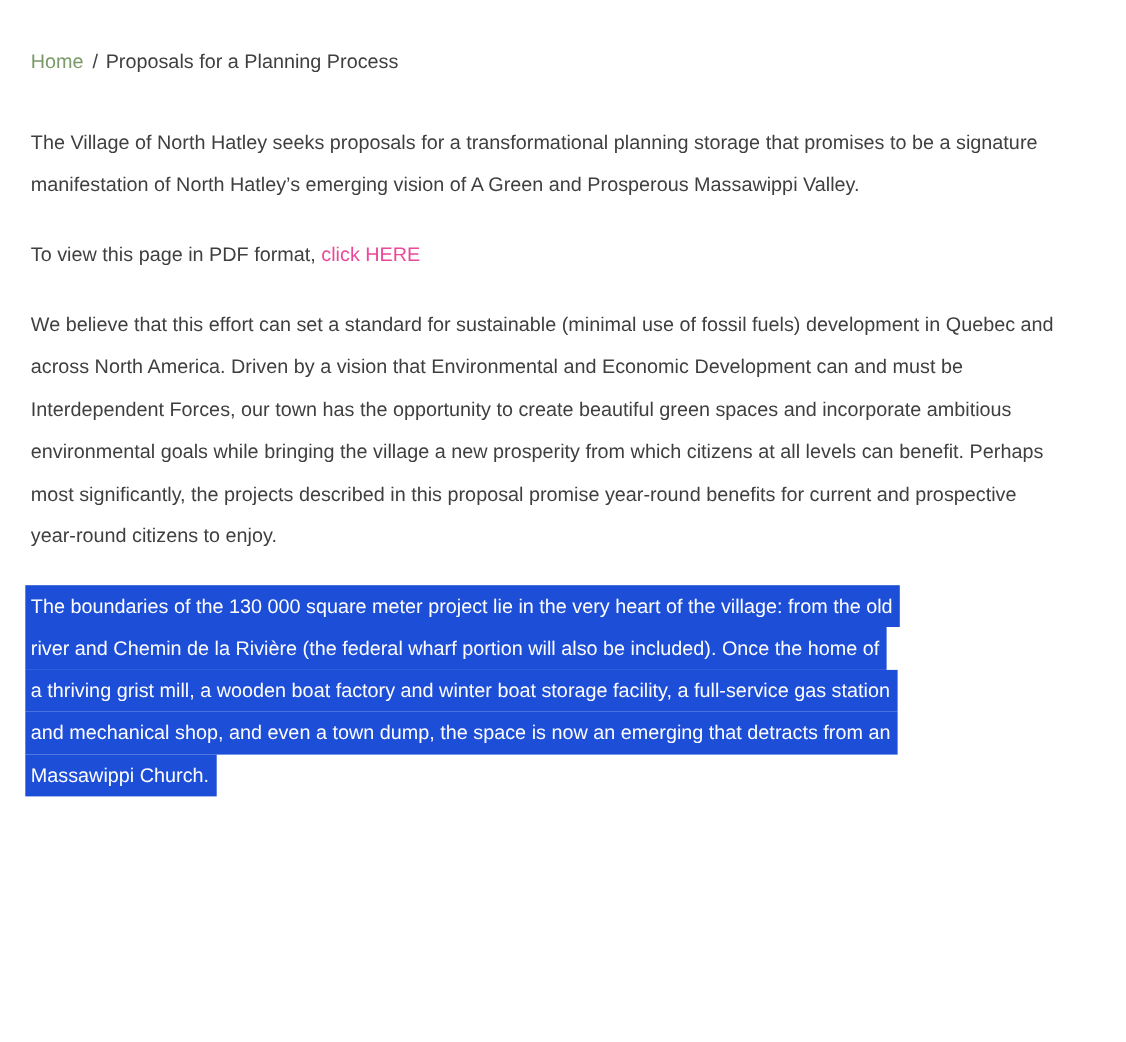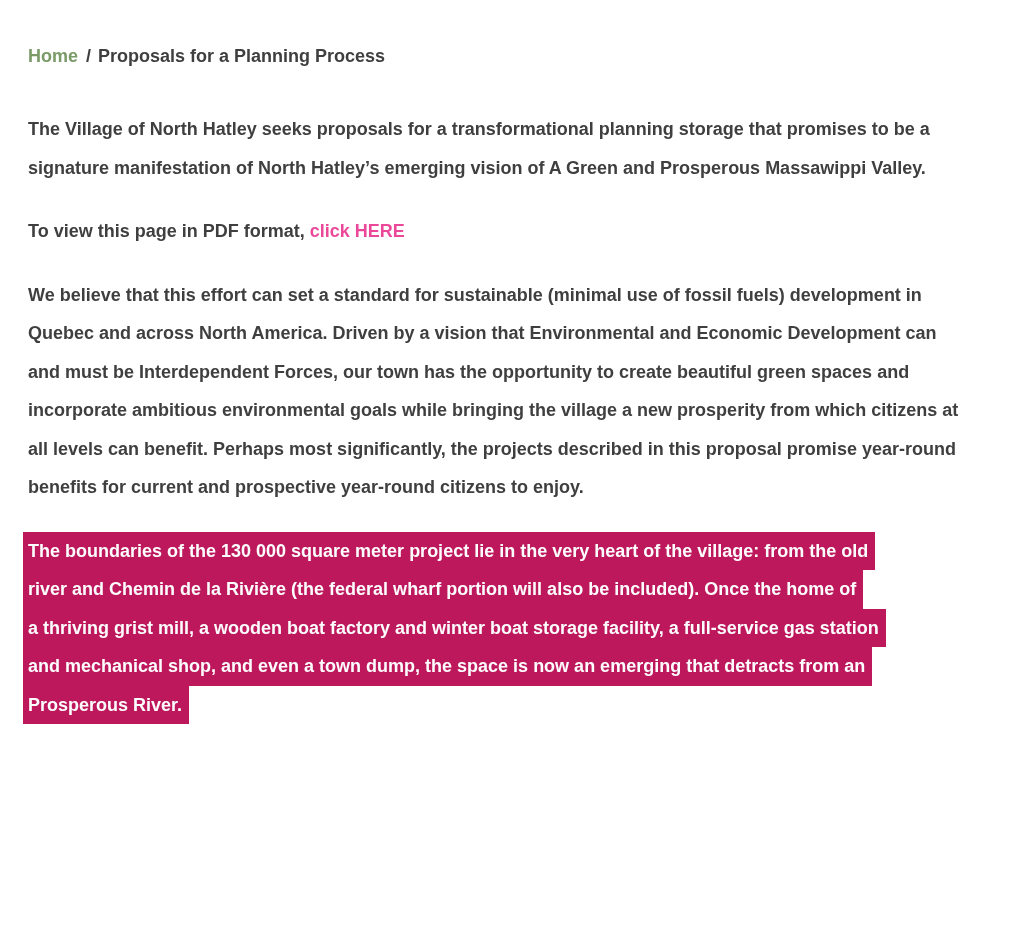--- a/index.html
+++ b/index.html
@@ -1,15 +1,15 @@
 <!DOCTYPE html>
 <html><head>
 <meta charset="utf-8">
 <style>
-  * { margin: 0; padding: 0; box-sizing: border-box; font-weight: bold; }
+  * { margin: 0; padding: 0; box-sizing: border-box; }
   html, body {
     background: #ffffff;
     width: 1024px;
     font-family: "Liberation Sans", "DejaVu Sans", sans-serif;
   }
   .page {
     width: 1024px;
     height: 947px;
     background: #ffffff;
     overflow: hidden;
@@ -56,21 +56,21 @@
     height: 38.5px;
   }
   .hl-line > span {
     display: inline-block;
     white-space: pre;
     font-size: 18px;
     line-height: 38.5px;
     height: 38.5px;
     padding-left: 5px;
     padding-right: 7px;
-    background: #be185d;
+    background: #1d4ed8;
     color: #fdfdfd;
   }
 </style>
 </head>
 <body>
 
 <div class="page">
   <div class="content">
 
     <nav class="breadcrumb">
@@ -91,18 +91,18 @@
       <div class="hl-line">
           <span>river and Chemin de la Rivière (the federal wharf portion will also be included). Once the home of</span>
         </div>
       <div class="hl-line">
           <span>a thriving grist mill, a wooden boat factory and winter boat storage facility, a full-service gas station</span>
         </div>
       <div class="hl-line">
           <span>and mechanical shop, and even a town dump, the space is now an emerging that detracts from an</span>
         </div>
       <div class="hl-line">
-          <span>Prosperous River.</span>
+          <span>Massawippi Church.</span>
         </div>
     </div>
 
   </div>
 </div>
 
 </body></html>

